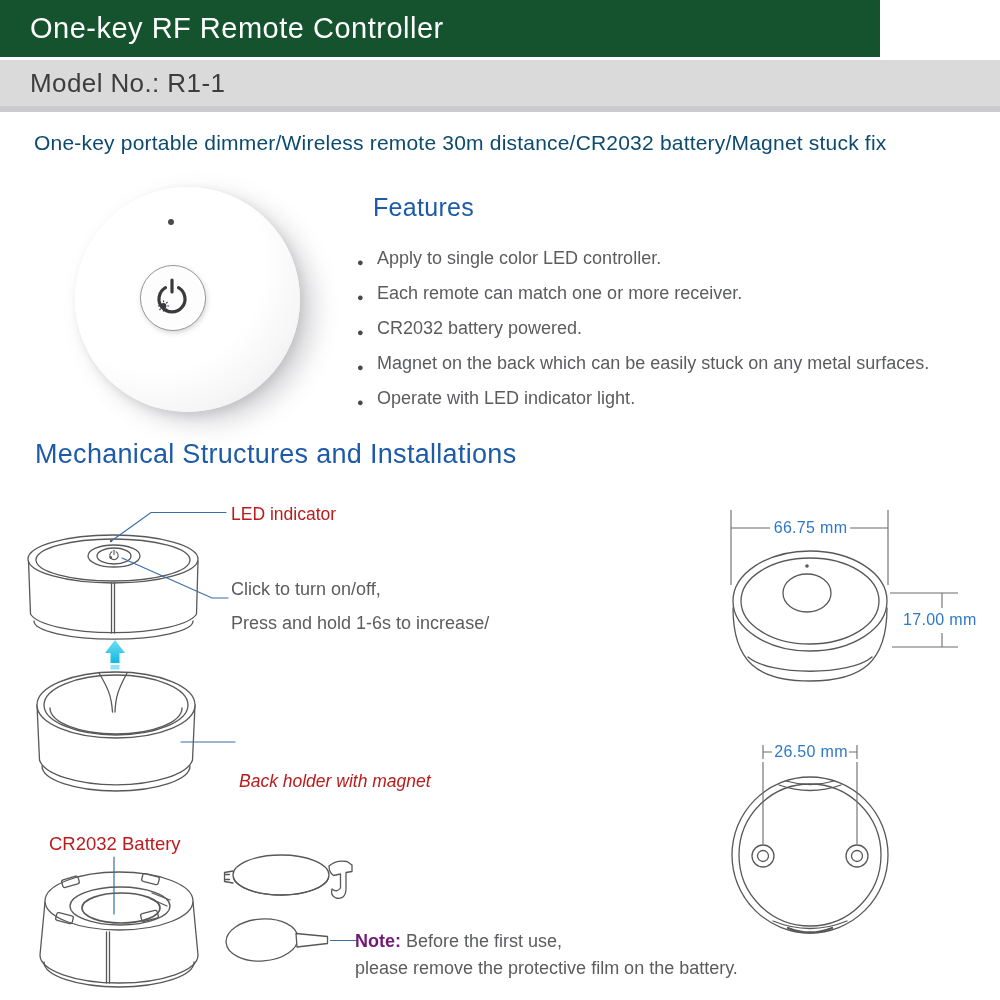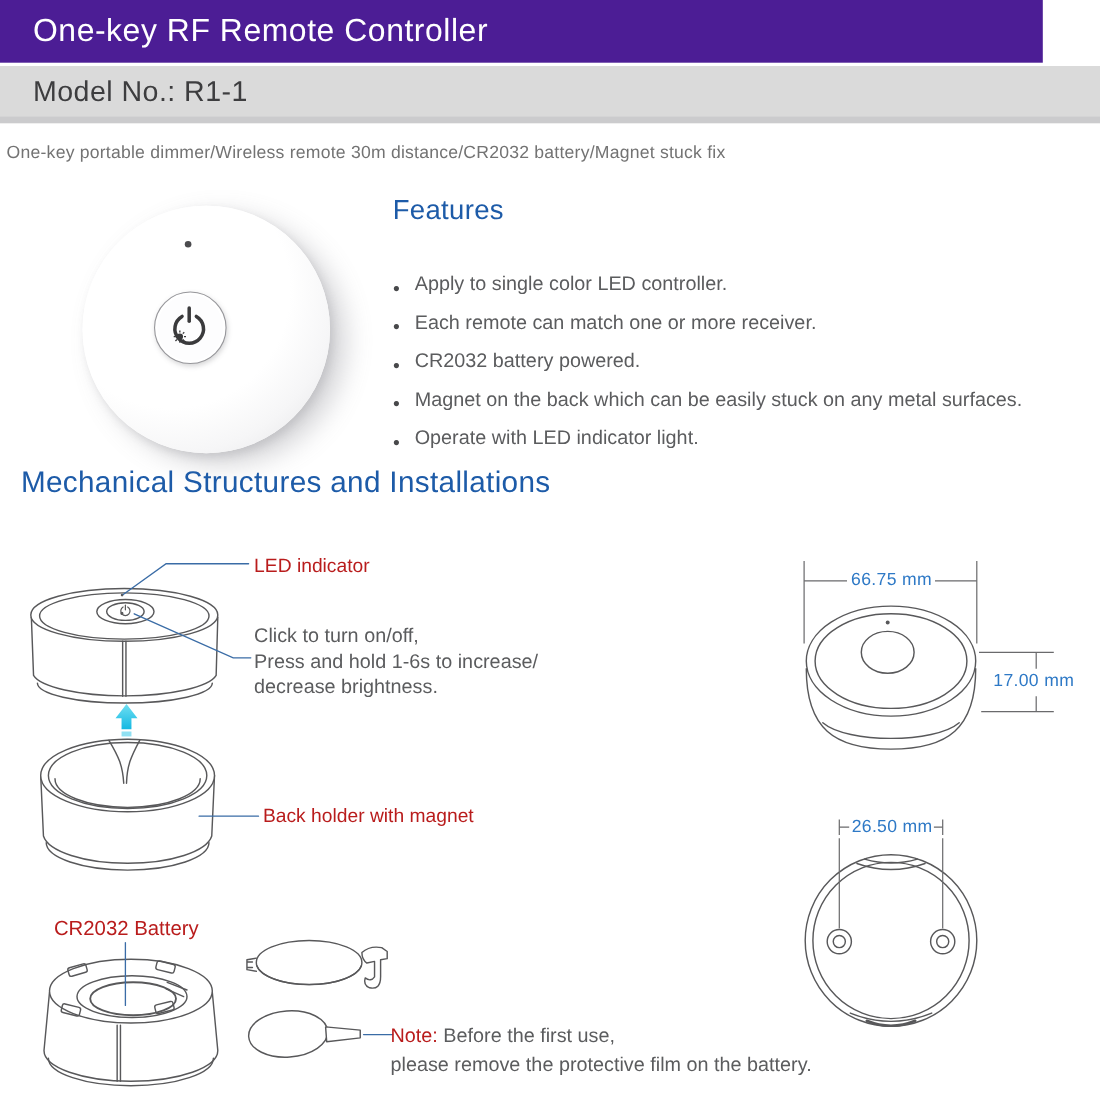--- a/index.html
+++ b/index.html
@@ -2,45 +2,45 @@
 <html><head>
 <meta charset="utf-8">
 <style>
   html,body{margin:0;padding:0;background:#ffffff;}
   .canvas{
     position:relative;width:1000px;height:1000px;background:#ffffff;overflow:hidden;
     font-family:"Liberation Sans","DejaVu Sans",sans-serif;color:#5b5c5e;
   }
   .abs{position:absolute;}
   
-  .topbar{position:absolute;left:0;top:0;width:948px;height:57px;background:#4c1d95;}
+  .topbar{position:absolute;left:0;top:0;width:880px;height:57px;background:#14532d;}
   .topbar .title{position:absolute;left:30px;top:0;line-height:57px;font-size:29px;color:#ffffff;letter-spacing:.5px;font-weight:400;}
   .modelbar{position:absolute;left:0;top:60px;width:1000px;height:46px;background:#dadada;border-bottom:6px solid #cbcbcd;}
   .modelbar .model{position:absolute;left:30px;top:0;line-height:46px;font-size:26px;color:#3d3d3f;letter-spacing:.4px;}
-  .desc{position:absolute;left:6px;top:131px;margin:0;font-size:16px;color:#737373;letter-spacing:.2px;}
-  
-  .h-blue{position:absolute;margin:0;color:#1d5ba8;font-weight:400;letter-spacing:.3px;}
+  .desc{position:absolute;left:34px;top:131px;margin:0;font-size:21px;color:#0c4a6e;letter-spacing:.2px;}
+  
+  .h-blue{position:absolute;margin:16px;color:#1d5ba8;font-weight:400;letter-spacing:.3px;}
   .h-features{left:357px;top:177px;font-size:25px;}
   .h-mech{left:19px;top:423px;font-size:27px;}
   
   .feat-list{position:absolute;left:357px;top:247px;margin:0;padding:0;list-style:none;width:600px;}
   .feat-list li{position:relative;padding-left:20px;margin-bottom:13px;font-size:18px;line-height:22px;color:#5b5c5e;}
   .feat-list li::before{content:"\25CF";position:absolute;left:0;top:4px;font-size:11px;color:#48494b;}
   
   .photo{position:absolute;left:75px;top:187px;width:225px;height:225px;border-radius:50%;
     background:radial-gradient(circle at 36% 34%, #ffffff 52%, #f6f6f7 72%, #e9e9eb 88%, #d9d9db 99%);
     box-shadow:14px 10px 24px rgba(110,110,118,.30), 3px 4px 8px rgba(110,110,118,.18);}
   .photo .led{position:absolute;left:93px;top:32px;width:6px;height:6px;border-radius:50%;background:#4b4b4e;}
   .photo .pbtn{position:absolute;left:65px;top:78px;width:64px;height:64px;border-radius:50%;background:#fdfdfe;
     border:1px solid #97979b;box-shadow:1px 2px 5px rgba(90,90,95,.25), inset 0 0 0 2px #ffffff;}
   
   .lbl{position:absolute;font-size:17.5px;color:#b91c1c;white-space:nowrap;}
-  .click-lines div{font-size:18px;line-height:23px;color:#5b5c5e;white-space:nowrap;}
+  .click-lines div{font-size:18px;line-height:23px;color:#5b5c5e;white-space:nowrap;margin-top:11px;}
   .note{position:absolute;left:355px;top:928px;font-size:18px;line-height:27px;color:#5b5c5e;white-space:nowrap;}
-  .note .nb{color:#b91c1c;font-weight:400;}
+  .note .nb{color:#701a75;font-weight:700;}
   .dim{position:absolute;font-size:16px;color:#2e79c6;letter-spacing:.3px;white-space:nowrap;}
   .dim-w{left:772px;top:519px;width:77px;text-align:center;}
   .dim-h{left:903px;top:611px;}
   .dim-d{left:774px;top:743px;width:74px;text-align:center;}
   svg.art{position:absolute;left:0;top:0;pointer-events:none;}
 </style>
 </head>
 <body>
 
 <div class="canvas">
@@ -187,24 +187,23 @@
       <path d="M114 857 V914"></path>
       <path d="M330.5 940.5 H357"></path>
     </g>
   </svg>
 
   <div class="lbl" style="left:231px;top:504px;">LED indicator</div>
 
   <div class="abs click-lines" style="left:231px;top:567px;">
     <div>Click to turn on/off,</div>
     <div>Press and hold 1-6s to increase/</div>
-    <div>decrease brightness.</div>
-  </div>
-
-  <div class="lbl" style="left:239px;top:731px;">Back holder with magnet</div>
+  </div>
+
+  <div class="lbl" style="left:239px;top:771px;font-style:italic;">Back holder with magnet</div>
 
   <div class="lbl" style="left:49px;top:833px;font-size:18.5px;">CR2032 Battery</div>
 
   <div class="note">
     <div><span class="nb">Note:</span><span> Before the first use,</span></div>
     <div>please remove the protective film on the battery.</div>
   </div>
 
   <div class="dim dim-w">66.75 mm</div>
   <div class="dim dim-h">17.00 mm</div>

